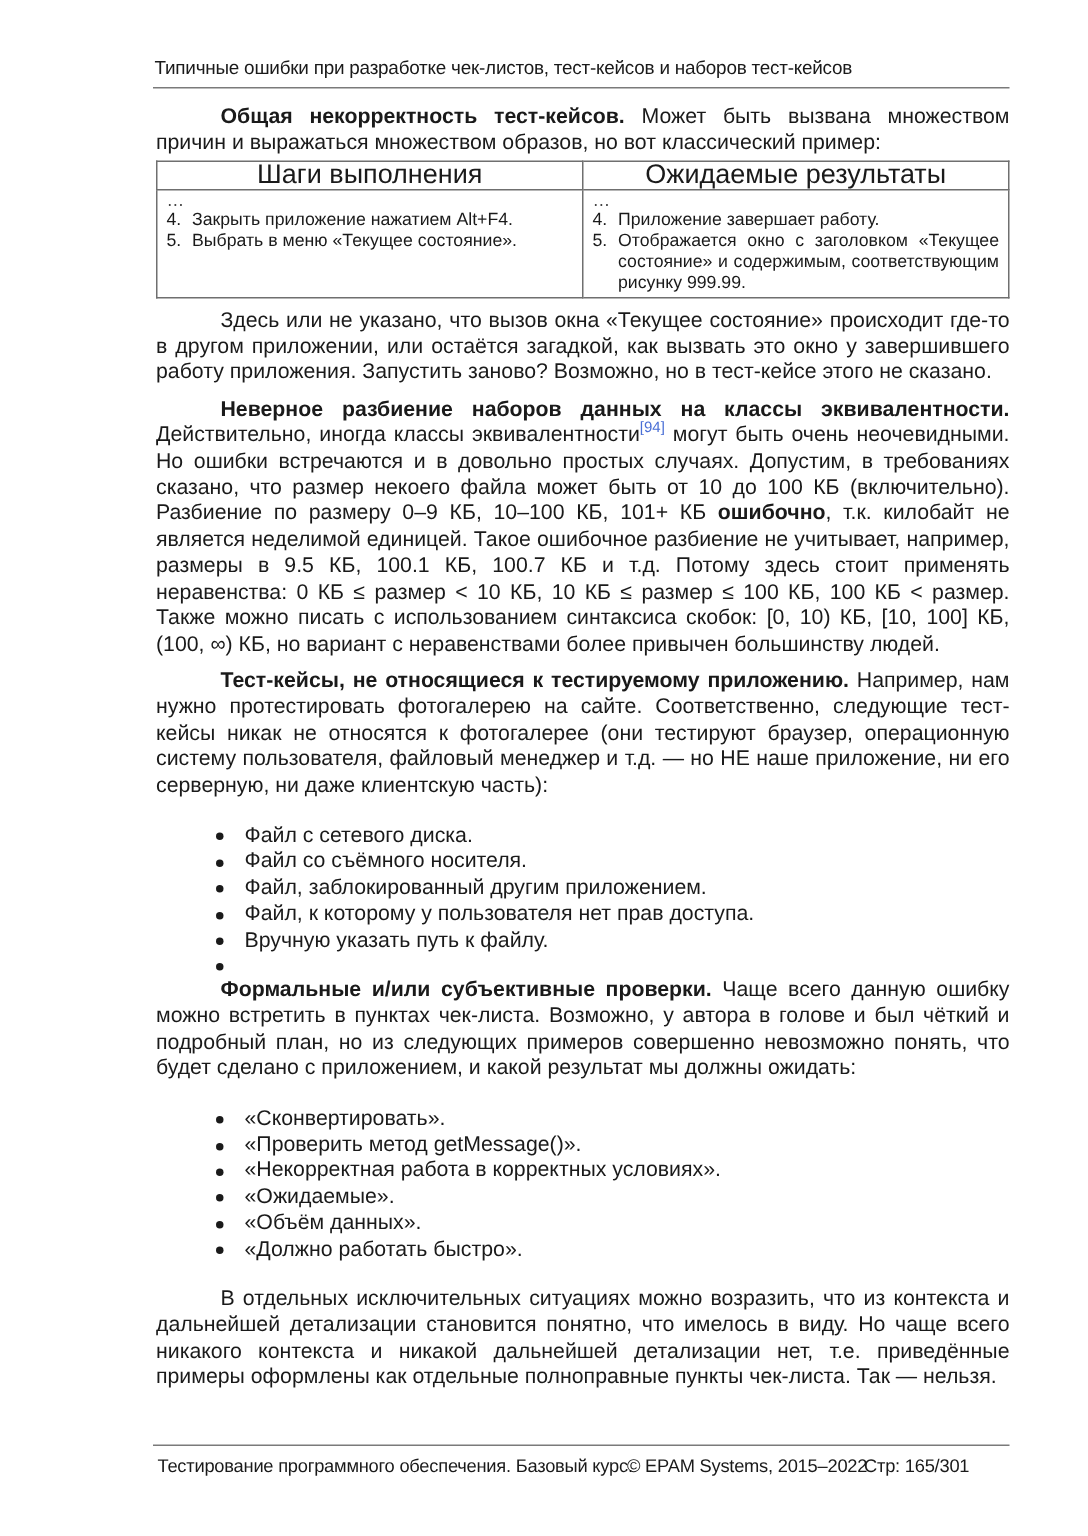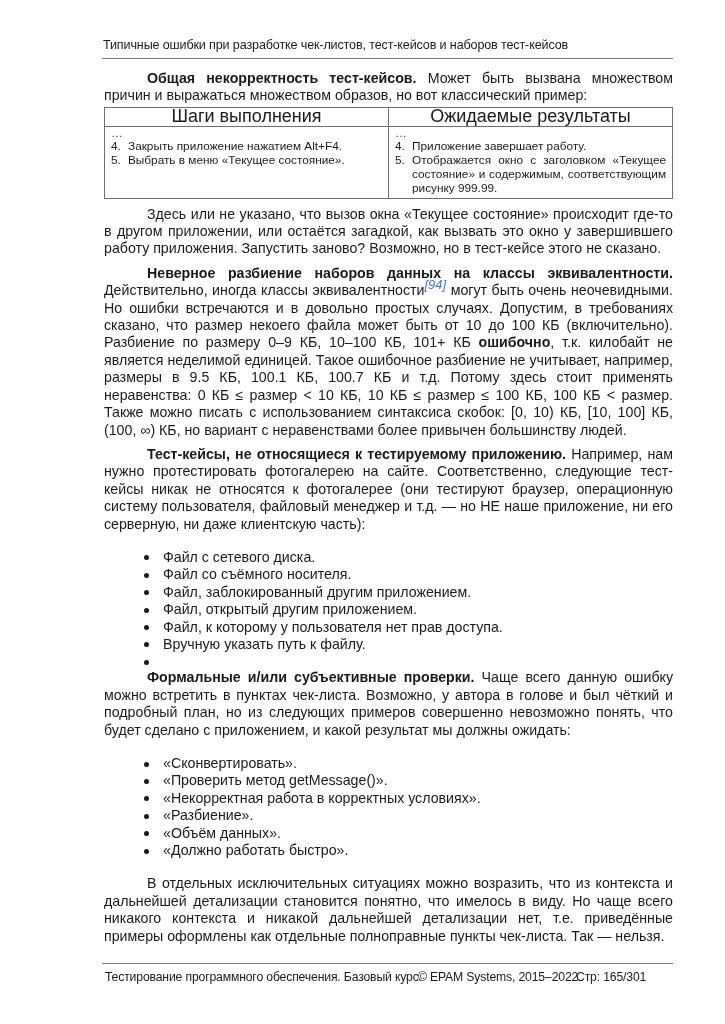--- a/index.html
+++ b/index.html
@@ -46,25 +46,24 @@
     line-height: 17.4px;
   }
   .para {
     margin: 0;
     text-align: justify;
     text-indent: 43px;
   }
   .para b { font-weight: bold; }
   .para.gap-before { margin-top: 7px; }
   .ref {
-    font-size: 13px;
+    font-size: 10px;
     color: #4a6fd6;
     vertical-align: 6px;
     line-height: 0;
-    font-style: italic;
   }
   
   .tc-table {
     margin-top: 2px;
     width: 569px;
     border-collapse: collapse;
     border: 1px solid #6f6f6f;
     font-size: 11.8px;
     line-height: 14.2px;
   }
@@ -195,33 +194,32 @@
     <p class="para gap-before">Здесь или не указано, что вызов окна «Текущее состояние» происходит где-то в другом приложении, или остаётся загадкой, как вызвать это окно у завершившего работу приложения. Запустить заново? Возможно, но в тест-кейсе этого не сказано.</p>
 
     <p class="para gap-before"><b>Неверное разбиение наборов данных на классы эквивалентности.</b><span> Действительно, иногда классы эквивалентности</span><span class="ref">[94]</span><span> могут быть очень неочевидными. Но ошибки встречаются и в довольно простых случаях. Допустим, в требованиях сказано, что размер некоего файла может быть от 10 до 100 КБ (включительно). Разбиение по размеру 0–9 КБ, 10–100 КБ, 101+ КБ </span><b>ошибочно</b><span>, т.к. килобайт не является неделимой единицей. Такое ошибочное разбиение не учитывает, например, размеры в 9.5 КБ, 100.1 КБ, 100.7 КБ и т.д. Потому здесь стоит применять неравенства: 0 КБ ≤ размер &lt; 10 КБ, 10 КБ ≤ размер ≤ 100 КБ, 100 КБ &lt; размер. Также можно писать с использованием синтаксиса скобок: [0, 10) КБ, [10, 100] КБ, (100, ∞) КБ, но вариант с неравенствами более привычен большинству людей.</span></p>
 
     <p class="para gap-before"><b>Тест-кейсы, не относящиеся к тестируемому приложению.</b><span> Например, нам нужно протестировать фотогалерею на сайте. Соответственно, следующие тест-кейсы никак не относятся к фотогалерее (они тестируют браузер, операционную систему пользователя, файловый менеджер и т.д. — но НЕ наше приложение, ни его серверную, ни даже клиентскую часть):</span></p>
 
     <ul class="bullet-list">
       <li><span class="dot"></span><span>Файл с сетевого диска.</span></li>
       <li><span class="dot"></span><span>Файл со съёмного носителя.</span></li>
       <li><span class="dot"></span><span>Файл, заблокированный другим приложением.</span></li>
-      <li><span class="dot"></span><span>Файл, открытый другим приложением.</span></li>
       <li><span class="dot"></span><span>Файл, к которому у пользователя нет прав доступа.</span></li>
       <li><span class="dot"></span><span>Вручную указать путь к файлу.</span></li>
       <li><span class="dot"></span></li>
     </ul>
 
     <p class="para gap-before"><b>Формальные и/или субъективные проверки.</b><span> Чаще всего данную ошибку можно встретить в пунктах чек-листа. Возможно, у автора в голове и был чёткий и подробный план, но из следующих примеров совершенно невозможно понять, что будет сделано с приложением, и какой результат мы должны ожидать:</span></p>
 
     <ul class="bullet-list">
       <li><span class="dot"></span><span>«Сконвертировать».</span></li>
       <li><span class="dot"></span><span>«Проверить метод getMessage()».</span></li>
       <li><span class="dot"></span><span>«Некорректная работа в корректных условиях».</span></li>
-      <li><span class="dot"></span><span>«Разбиение».</span></li>
+      <li><span class="dot"></span><span>«Ожидаемые».</span></li>
       <li><span class="dot"></span><span>«Объём данных».</span></li>
       <li><span class="dot"></span><span>«Должно работать быстро».</span></li>
     </ul>
 
     <p class="para" style="margin-top:16px">В отдельных исключительных ситуациях можно возразить, что из контекста и дальнейшей детализации становится понятно, что имелось в виду. Но чаще всего никакого контекста и никакой дальнейшей детализации нет, т.е. приведённые примеры оформлены как отдельные полноправные пункты чек-листа. Так — нельзя.</p>
   </div>
 
   <div class="footer-rule"></div>
   <div class="footer left">Тестирование программного обеспечения. Базовый курс.</div>
   <div class="footer mid">© EPAM Systems, 2015–2022</div>

